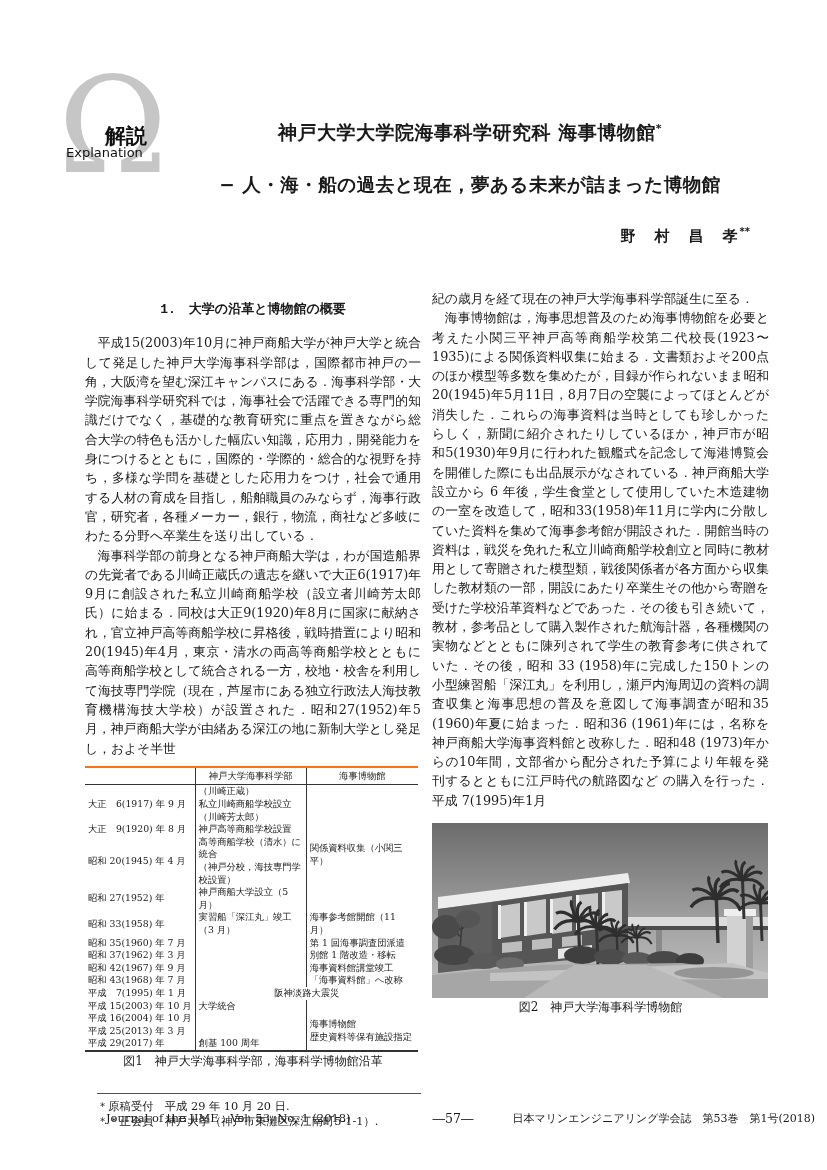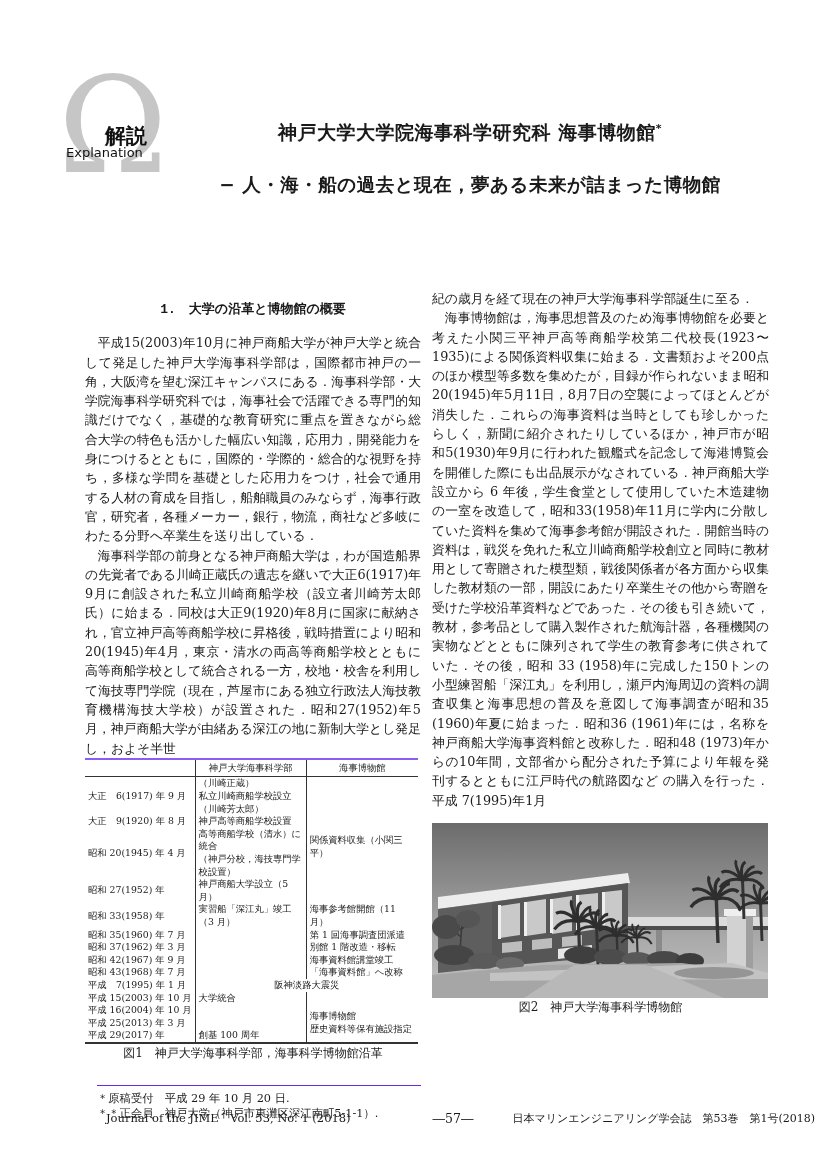--- a/index.html
+++ b/index.html
@@ -41,23 +41,23 @@
   .col p.indent{text-indent:1em;}
   .col-left{left:85px; top:300px; width:336px;}
   .col-right{left:432px; top:289px; width:337px;}
   .section-heading{
     margin:0 0 14px 0; text-align:center;
     font-family:Liberation Mono, monospace;
     font-size:13px; font-weight:bold;
   }
   
   table.history{
-    width:333px; margin-top:0; border-collapse:collapse;
+    width:333px; margin-top:8px; border-collapse:collapse;
     font-size:9.3px; line-height:12.6px; text-align:left;
-    border-top:2px solid #8b5cf6; border-bottom:2px solid #333;
+    border-top:2px solid #f97316; border-bottom:2px solid #333;
   }
   table.history th{
     font-weight:normal; text-align:center; border-bottom:1px solid #333;
     padding:2px 2px;
   }
   table.history td{padding:0 3px; vertical-align:middle;}
   table.history .c1{width:92px; white-space:nowrap;}
   table.history .c2{width:120px; border-left:1px solid #333;}
   table.history .c3{width:121px; border-left:1px solid #333;}
   table.history td.pre{white-space:pre-line;}
@@ -90,20 +90,21 @@
   <div class="badge">
     <span class="omega">Ω</span>
     <span class="badge-jp">解説</span>
     <span class="badge-en">Explanation</span>
   </div>
 
   <div class="titles">
     <h1><span>神戸大学大学院海事科学研究科 海事博物館</span><sup>*</sup></h1>
     <h2><span>− 人・海・船の過去と現在，夢ある未来が詰まった博物館</span></h2>
   </div>
+  <div class="author"><span>野　村　昌　孝</span><sup>**</sup></div>
 
   <section class="col col-left">
     <h3 class="section-heading">1.　大学の沿革と博物館の概要</h3>
     <p class="indent">平成15(2003)年10月に神戸商船大学が神戸大学と統合して発足した神戸大学海事科学部は，国際都市神戸の一角，大阪湾を望む深江キャンパスにある．海事科学部・大学院海事科学研究科では，海事社会で活躍できる専門的知識だけでなく，基礎的な教育研究に重点を置きながら総合大学の特色も活かした幅広い知識，応用力，開発能力を身につけるとともに，国際的・学際的・総合的な視野を持ち，多様な学問を基礎とした応用力をつけ，社会で通用する人材の育成を目指し，船舶職員のみならず，海事行政官，研究者，各種メーカー，銀行，物流，商社など多岐にわたる分野へ卒業生を送り出している．</p>
     <p class="indent">海事科学部の前身となる神戸商船大学は，わが国造船界の先覚者である川崎正蔵氏の遺志を継いで大正6(1917)年9月に創設された私立川崎商船学校（設立者川崎芳太郎氏）に始まる．同校は大正9(1920)年8月に国家に献納され，官立神戸高等商船学校に昇格後，戦時措置により昭和20(1945)年4月，東京・清水の両高等商船学校とともに高等商船学校として統合される一方，校地・校舎を利用して海技専門学院（現在，芦屋市にある独立行政法人海技教育機構海技大学校）が設置された．昭和27(1952)年5月，神戸商船大学が由緒ある深江の地に新制大学とし発足し，およそ半世</p>
 
     <table class="history">
       <thead>
         <tr>
           <th class="c1"></th>

